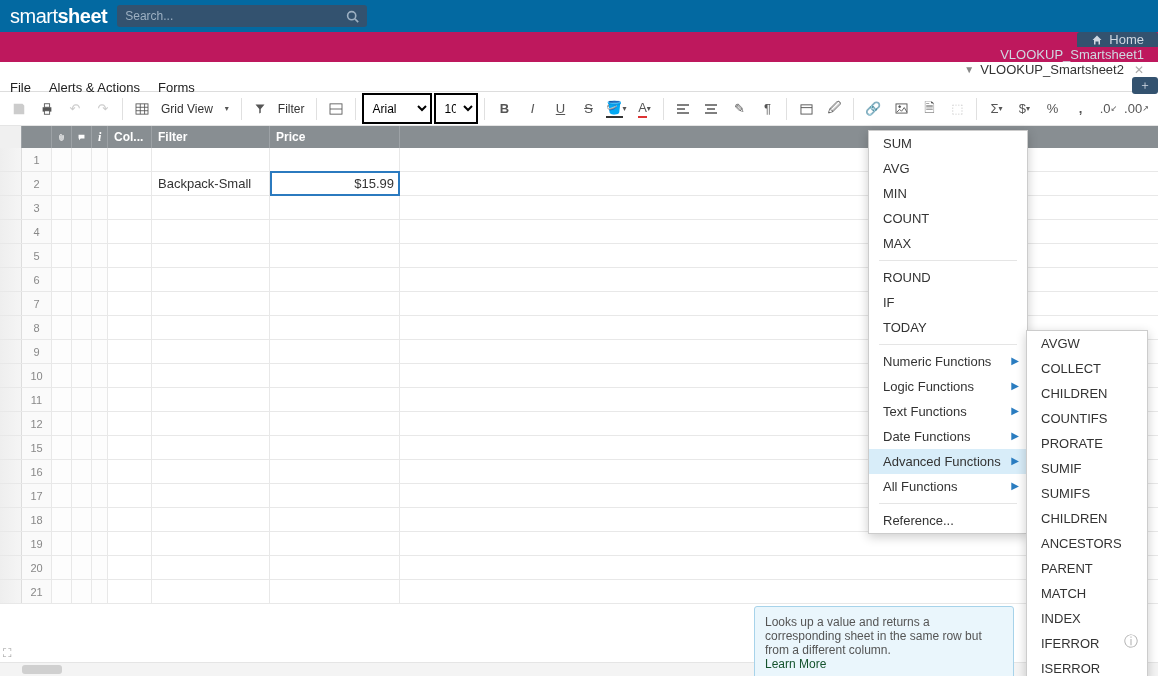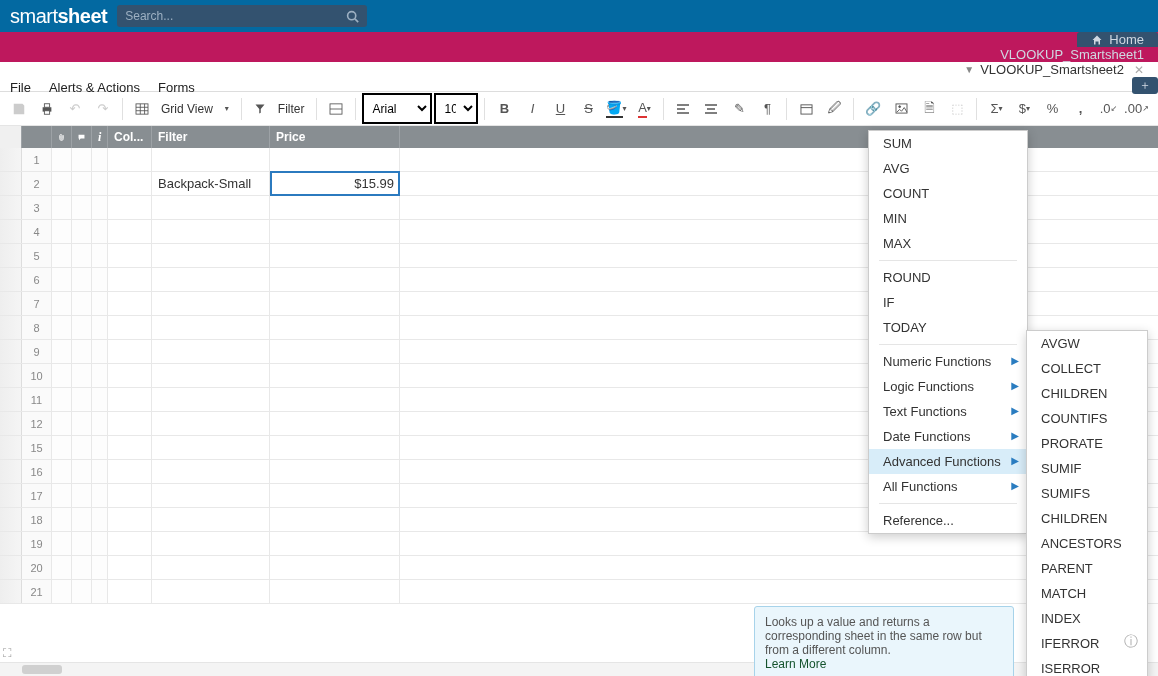--- a/index.html
+++ b/index.html
@@ -457,22 +457,22 @@
 
   <div class="expand-icon">⛶</div>
   <div class="hscroll">
       <div class="thumb"></div>
     </div>
 </div>
 
 <div class="menu menu1">
   <div class="mi">SUM</div>
   <div class="mi">AVG</div>
+  <div class="mi">MIN</div>
   <div class="mi">COUNT</div>
-  <div class="mi">MIN</div>
   <div class="mi">MAX</div>
   <div class="msep"></div>
   <div class="mi">ROUND</div>
   <div class="mi">IF</div>
   <div class="mi">TODAY</div>
   <div class="msep"></div>
   <div class="mi"><span>Numeric Functions</span><span class="arrow">▶</span></div>
   <div class="mi"><span>Logic Functions</span><span class="arrow">▶</span></div>
   <div class="mi"><span>Text Functions</span><span class="arrow">▶</span></div>
   <div class="mi"><span>Date Functions</span><span class="arrow">▶</span></div>

